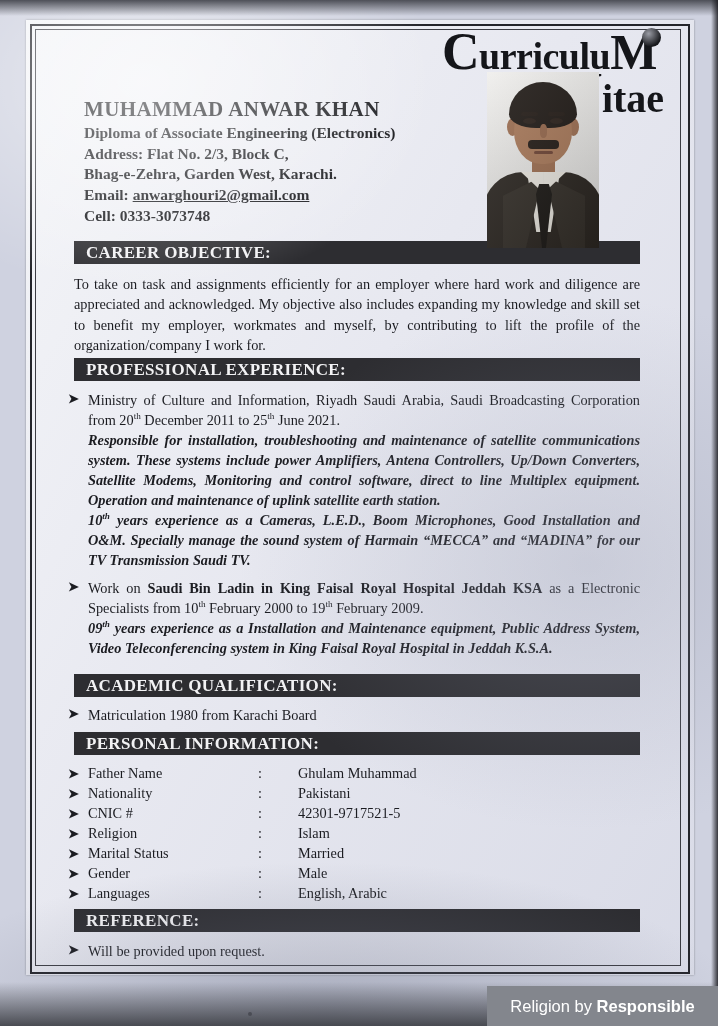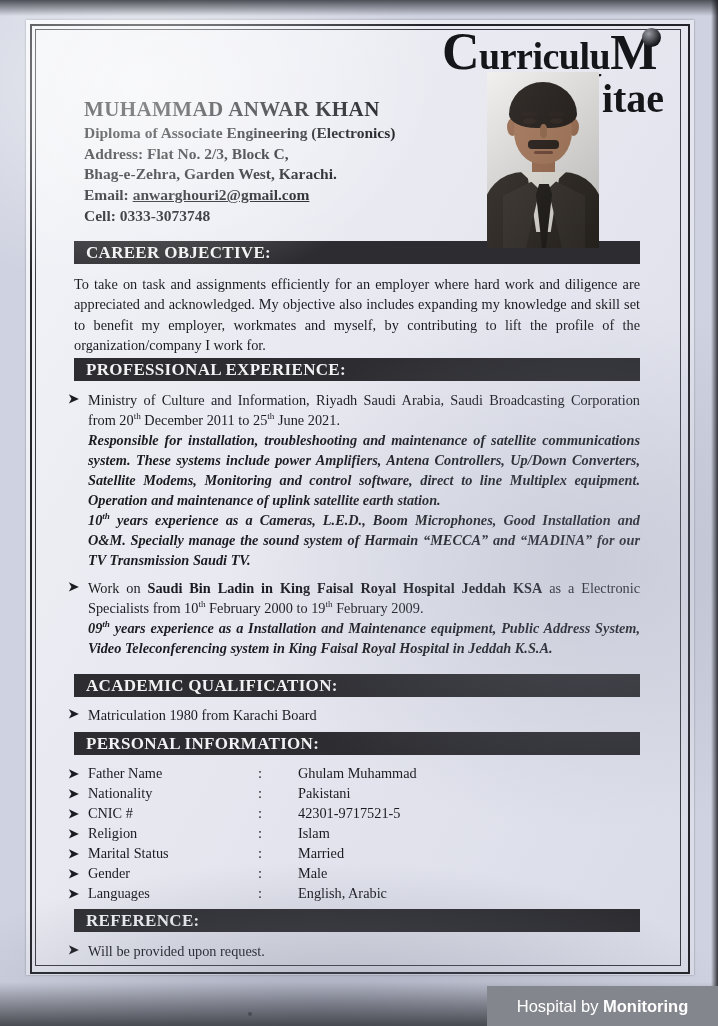--- a/index.html
+++ b/index.html
@@ -461,16 +461,16 @@
     </div>
 
   </div>
 
   <div class="edge-top"></div>
   <div class="edge-dark-right"></div>
   <div class="edge-dark-bottom"></div>
   <div class="stray-dot"></div>
 
   <div class="wm">
-    <span class="wm-text"><span>Hospital by </span><span class="b">Monitoring</span></span>
+    <span class="wm-text"><span>Religion by </span><span class="b">Responsible</span></span>
   </div>
 
 </div>
 
 </body></html>

